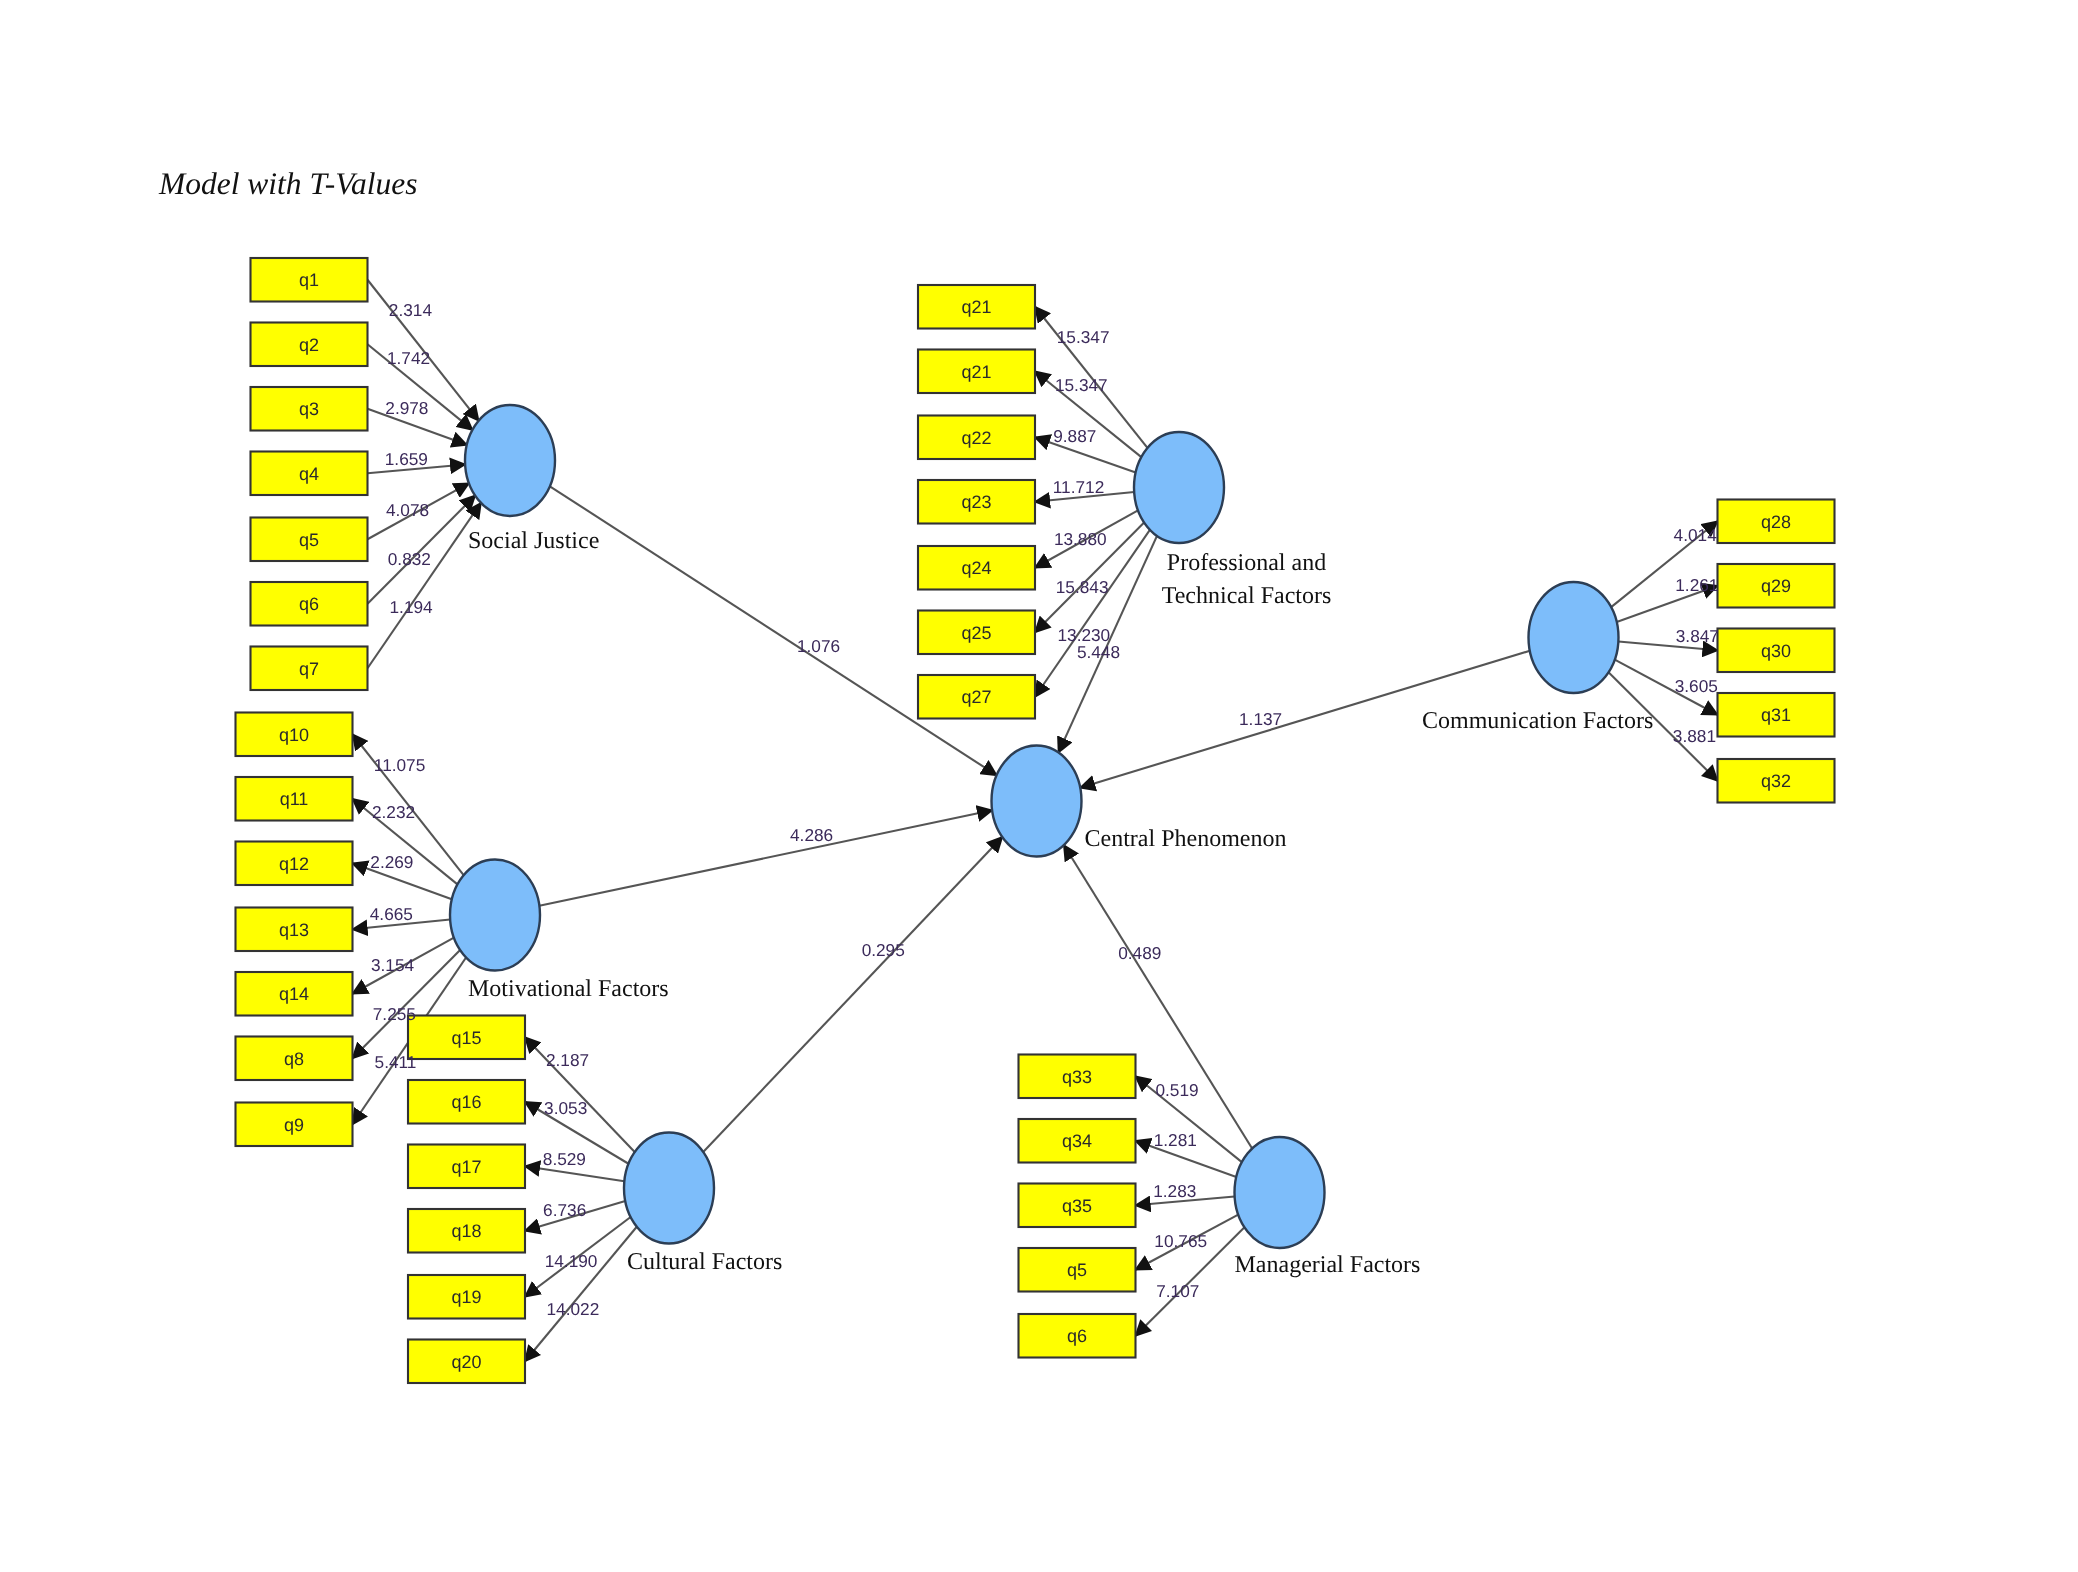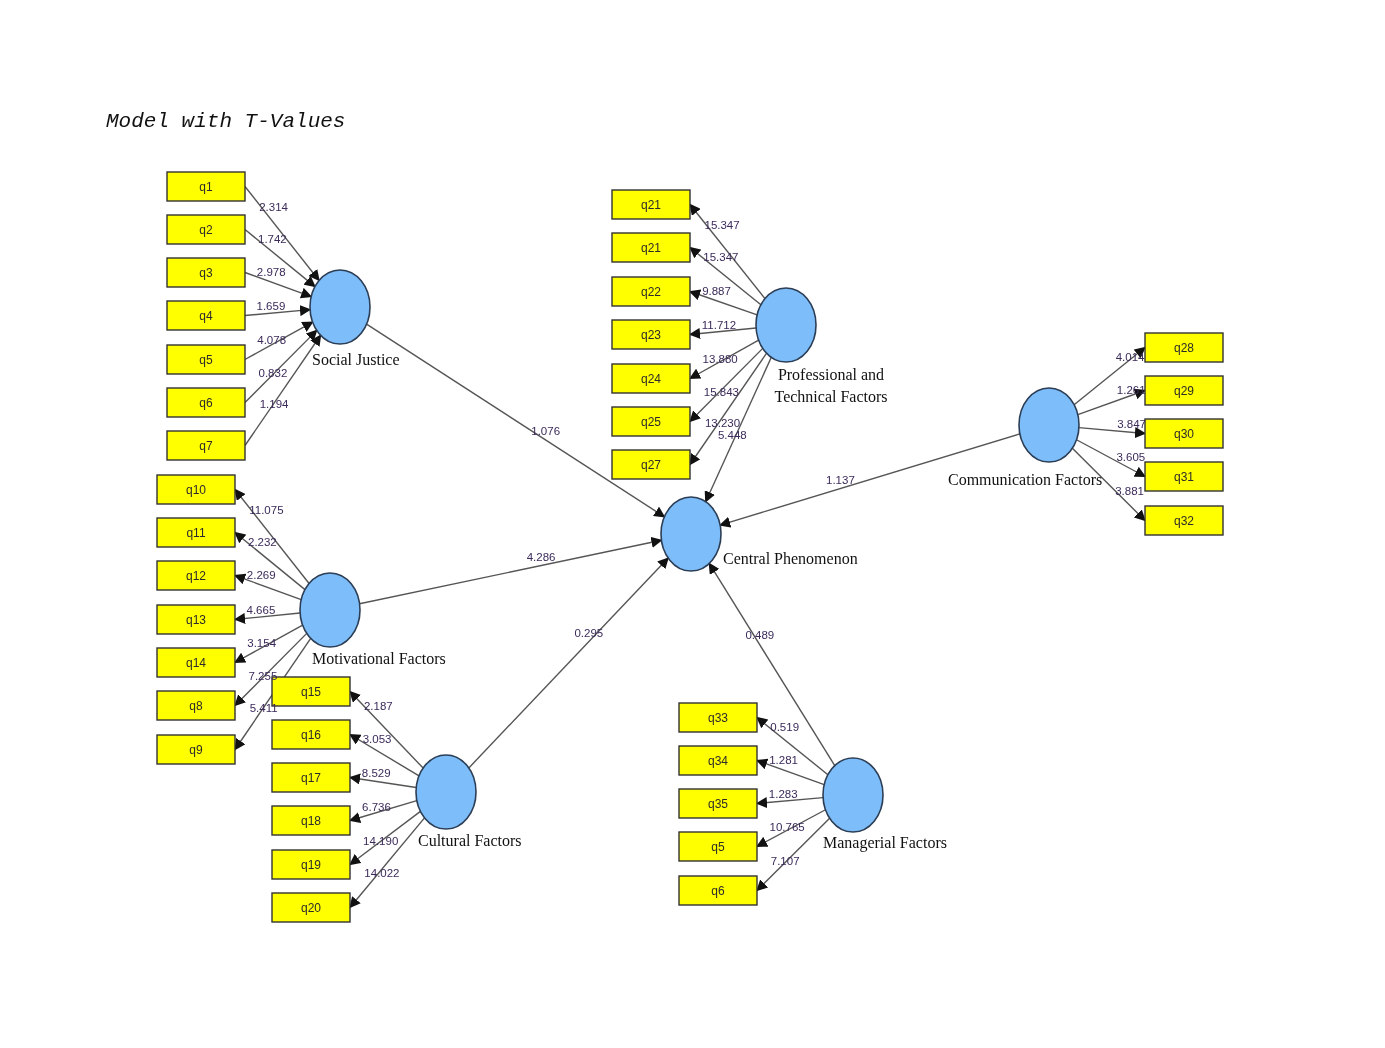--- a/index.html
+++ b/index.html
@@ -1,19 +1,19 @@
 <!DOCTYPE html>
 <html><head>
   <meta charset="utf-8">
   <style>
     html, body { margin: 0; padding: 0; background: #ffffff; }
     body { width: 1385px; height: 1048px; position: relative; overflow: hidden; }
     .page-title {
       position: absolute; left: 106px; top: 110px;
-      font-family: Liberation Mono, monospace;
+      font-family: Liberation Serif, serif;
       font-style: italic; font-size: 21px; color: #111;
     }
     svg#diagram { position: absolute; left: 0; top: 0; }
     .ind-box { fill: #ffff00; stroke: #333; stroke-width: 1.4; }
     .ind-text { font-family: "Liberation Sans", "DejaVu Sans", sans-serif; font-size: 12px; fill: #2b2b2b; text-anchor: middle; dominant-baseline: middle; }
     .lv-circle { fill: #7dbdfa; stroke: #2c3e55; stroke-width: 1.6; }
     .lv-label { font-family: "Liberation Serif", "DejaVu Serif", serif; font-size: 16px; fill: #111; }
     .edge { stroke: #555; stroke-width: 1.4; fill: none; }
     .val { font-family: "Liberation Sans", "DejaVu Sans", sans-serif; font-size: 11.5px; fill: #3b2a5a; }
   </style>

